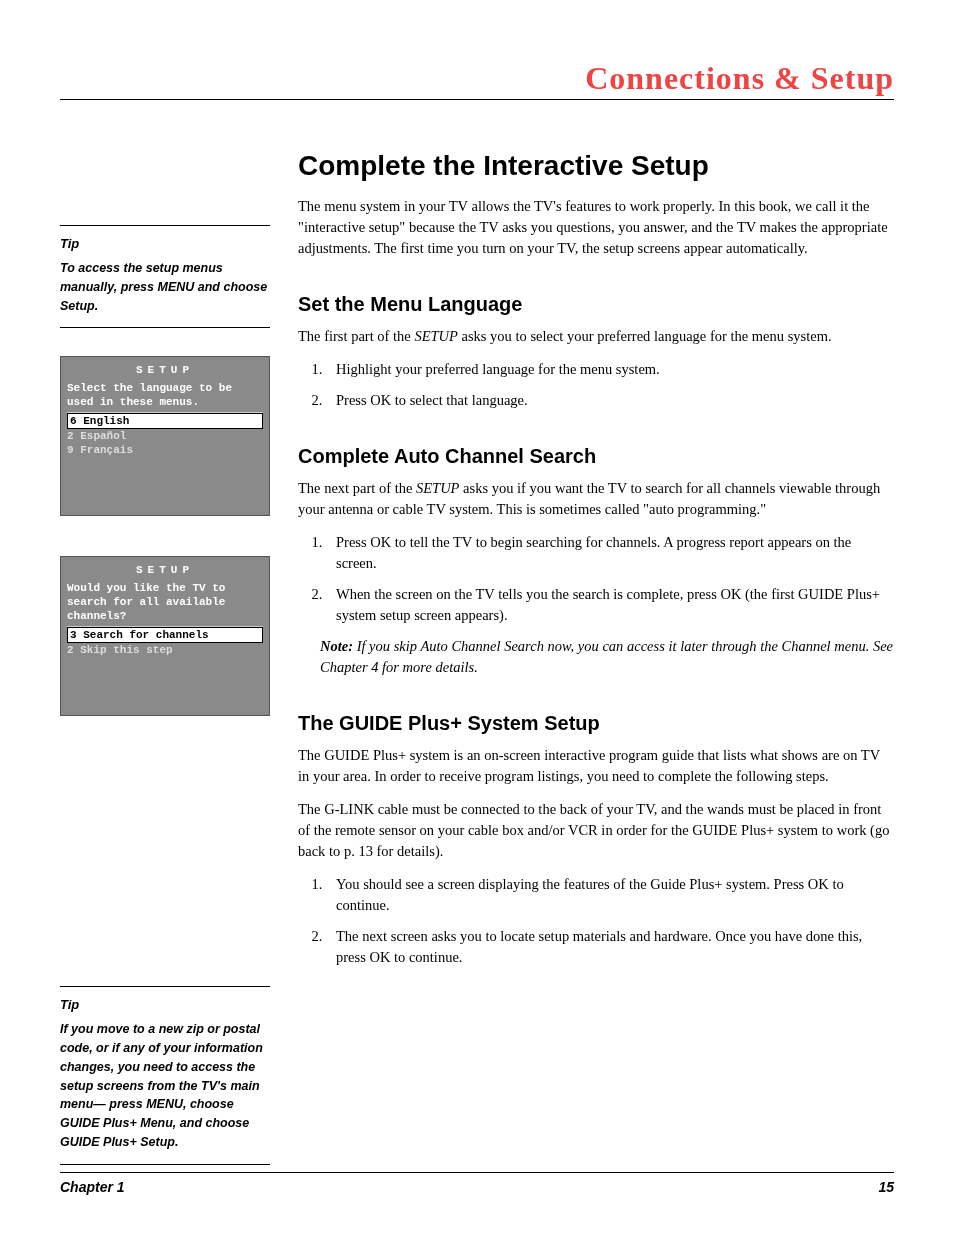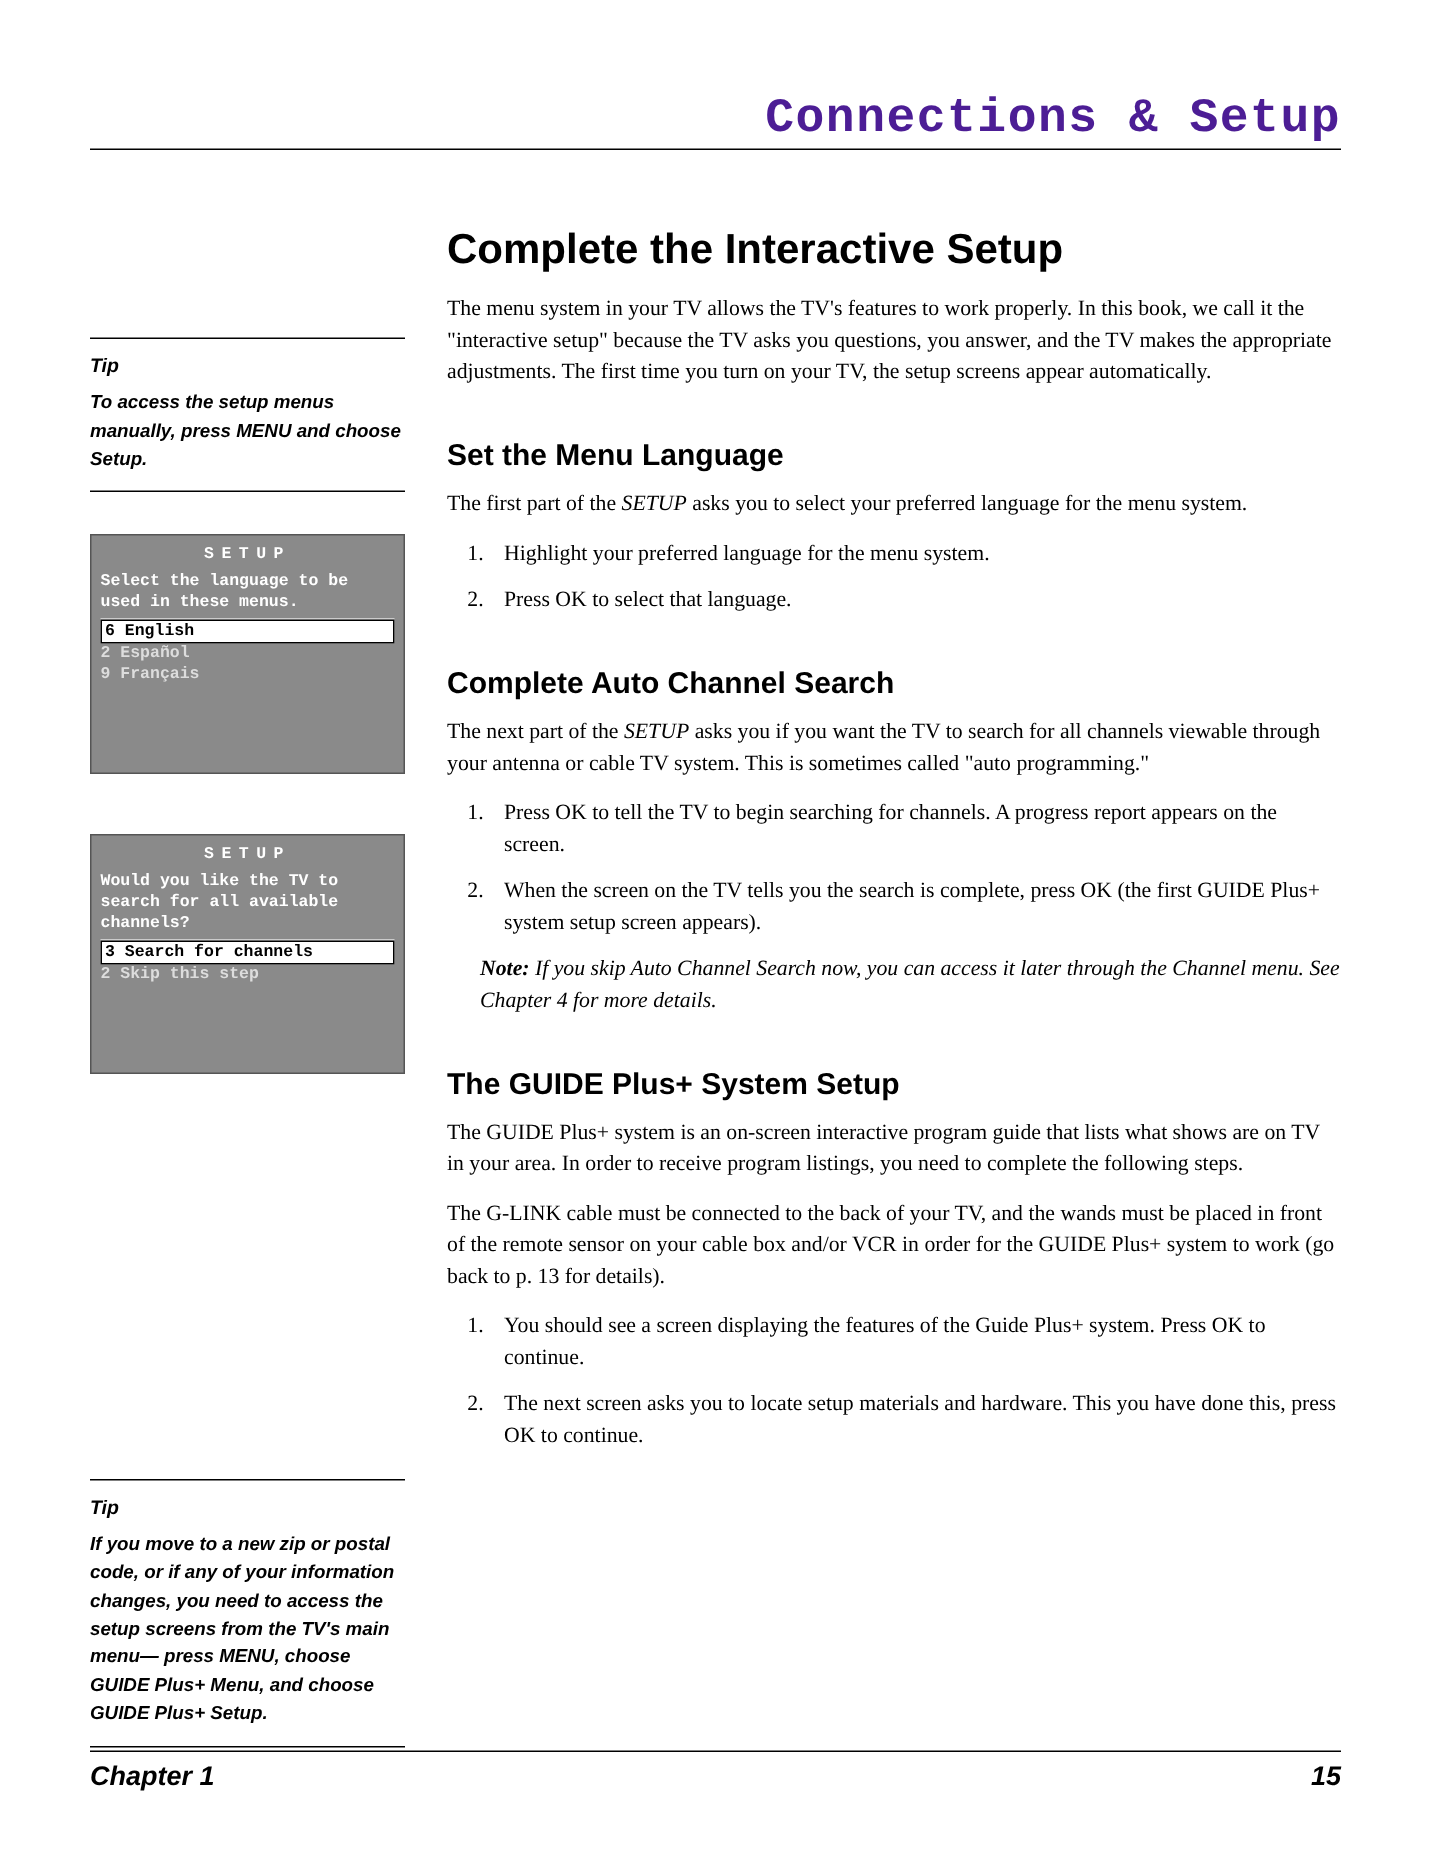--- a/index.html
+++ b/index.html
@@ -11,24 +11,24 @@
     color: #000;
     position: relative;
     padding: 60px 60px 40px 60px;
   }
   .header-rule {
     border-bottom: 1px solid #000;
     margin-bottom: 50px;
     padding-bottom: 2px;
   }
   .page-header {
-    font-family: Liberation Mono, monospace;
+    font-family: Liberation Serif, serif;
     font-weight: 900;
     font-size: 32px;
-    color: #4c1d95;
+    color: #ef4444;
     text-align: right;
     letter-spacing: 1px;
   }
   .content {
     display: flex;
     gap: 28px;
   }
   .sidebar {
     width: 210px;
     flex-shrink: 0;
@@ -140,21 +140,21 @@
     bottom: 40px;
     left: 60px;
     right: 60px;
     border-top: 1px solid #000;
     padding-top: 6px;
     display: flex;
     justify-content: space-between;
     font-family: Arial, Helvetica, sans-serif;
     font-style: italic;
     font-weight: bold;
-    font-size: 18px;
+    font-size: 14px;
   }
   .setup-word { font-style: italic; }
 </style>
 </head>
 <body>
 
 <div class="header-rule">
   <div class="page-header">Connections &amp; Setup</div>
 </div>
 
@@ -210,21 +210,21 @@
       <li>Press OK to tell the TV to begin searching for channels. A progress report appears on the screen.</li>
       <li>When the screen on the TV tells you the search is complete, press OK (the first GUIDE Plus+ system setup screen appears).</li>
     </ol>
     <p class="note"><span class="note-label">Note:</span><span class="note-body">  If you skip Auto Channel Search now, you can access it later through the Channel menu. See Chapter 4 for more details.</span></p>
 
     <h2>The GUIDE Plus+ System Setup</h2>
     <p>The GUIDE Plus+ system is an on-screen interactive program guide that lists what shows are on TV in your area. In order to receive program listings, you need to complete the following steps.</p>
     <p>The G-LINK cable must be connected to the back of your TV, and the wands must be placed in front of the remote sensor on your cable box and/or VCR in order for the GUIDE Plus+ system to work (go back to p. 13 for details).</p>
     <ol>
       <li>You should see a screen displaying the features of the Guide Plus+ system. Press OK to continue.</li>
-      <li>The next screen asks you to locate setup materials and hardware. This you have done this, press OK to continue.</li>
+      <li>The next screen asks you to locate setup materials and hardware. Once you have done this, press OK to continue.</li>
     </ol>
   </div>
 </div>
 
 <div class="footer">
   <span>Chapter 1</span>
   <span>15</span>
 </div>
 
 </body></html>

